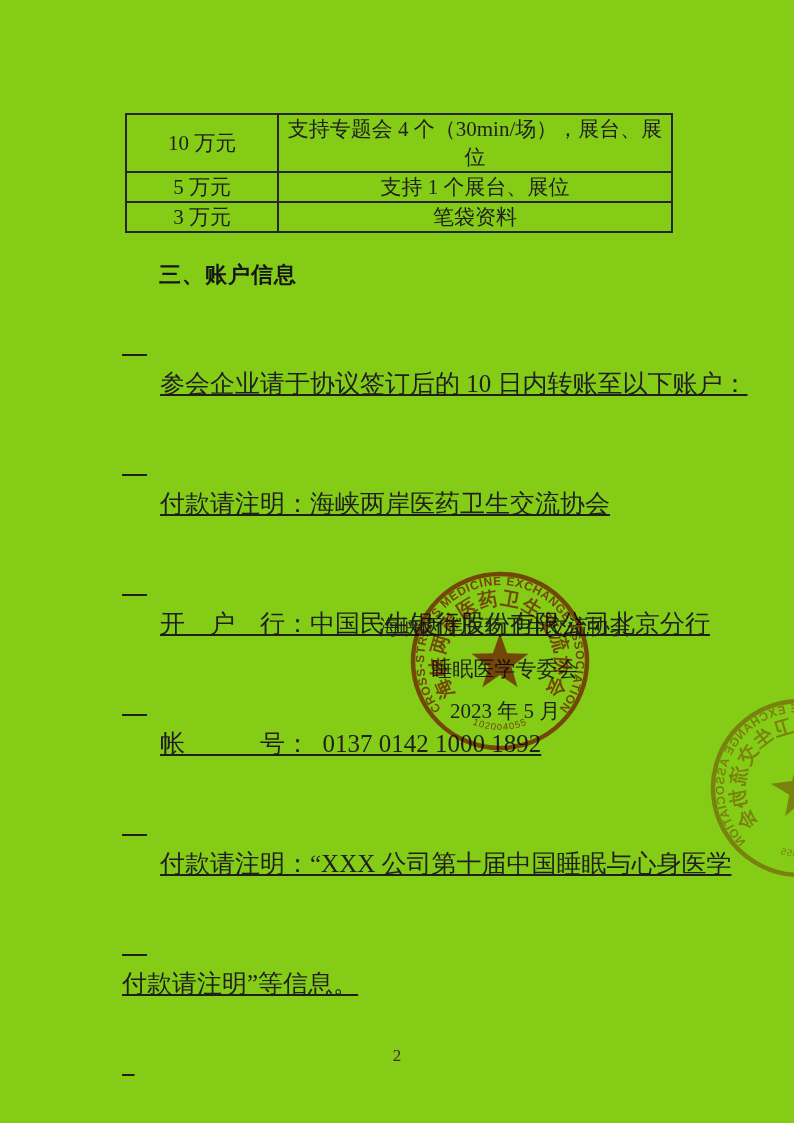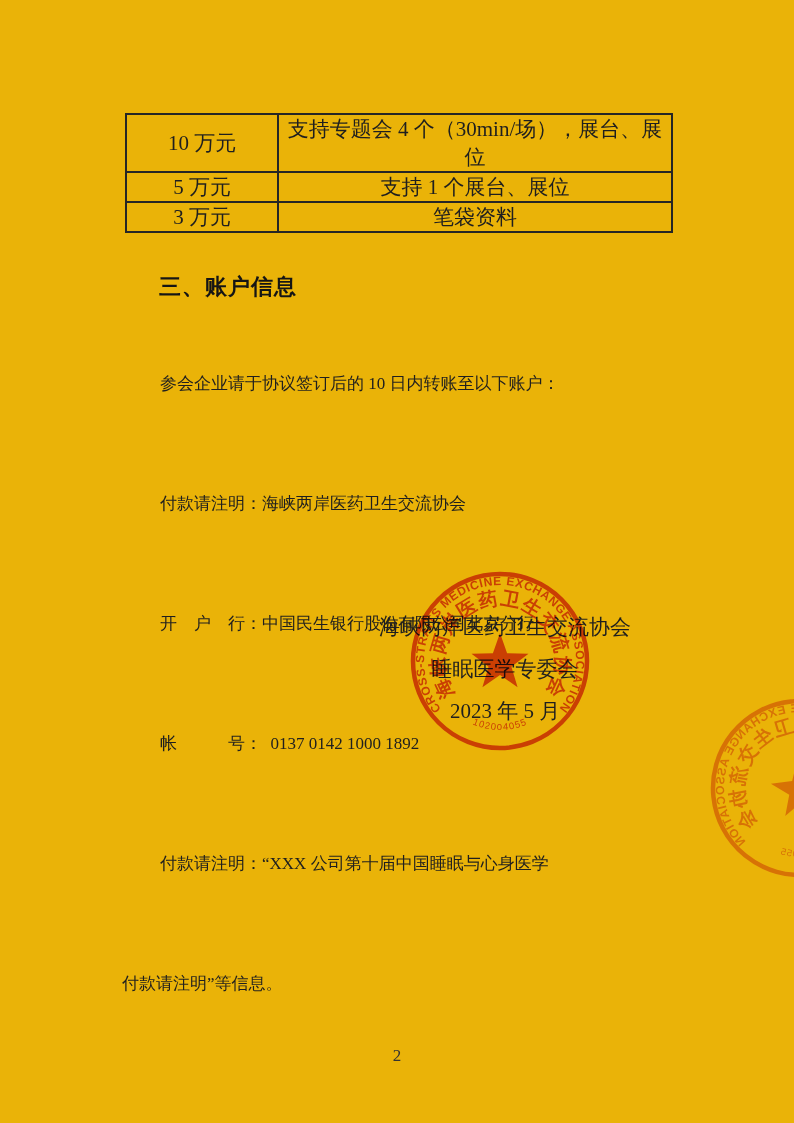--- a/index.html
+++ b/index.html
@@ -2,21 +2,21 @@
 <html style="--stamp-color: #d63c35;"><head>
 <meta charset="utf-8">
 <style>
   :root { --stamp-color: #d63c35; --ink: #1f1f1f; }
   * { margin: 0; padding: 0; box-sizing: border-box; }
   body { background: #ffffff; font-family: "Liberation Serif", serif; }
   .page {
     position: relative;
     width: 794px; height: 1123px;
     margin: 0 auto;
-    background: #eab308;
+    background: #84cc16;
     overflow: hidden;
     color: var(--ink);
   }
 
   
   table.sponsor {
     position: absolute; left: 125px; top: 113px;
     width: 548px;
     border-collapse: collapse;
     font-size: 21px; color: var(--ink);
@@ -24,34 +24,35 @@
   table.sponsor td {
     border: 2px solid #262626;
     height: 30px;
     text-align: center; vertical-align: middle;
     padding: 0 4px;
   }
   td.amount { width: 152px; }
 
   
   .heading {
-    position: absolute; left: 159px; top: 272px;
+    position: absolute; left: 159px; top: 260px;
     font-family: "Liberation Sans", sans-serif;
     font-weight: bold; font-size: 22px; color: #151515;
     letter-spacing: 1px;
     text-align: right;
   }
 
   
   .bodytext {
     position: absolute; left: 122px; top: 284px;
     width: 580px;
-    font-size: 17px; line-height: 40px;
+    font-size: 25px; line-height: 40px;
     color: var(--ink);
     white-space: pre;
+    text-decoration: underline;
   }
   .bodytext .line.indent { padding-left: 38px; }
 
   
   .signature {
     position: absolute; left: 353px; top: 612px;
     width: 304px;
     text-align: center;
     font-size: 21px; color: var(--ink);
   }

